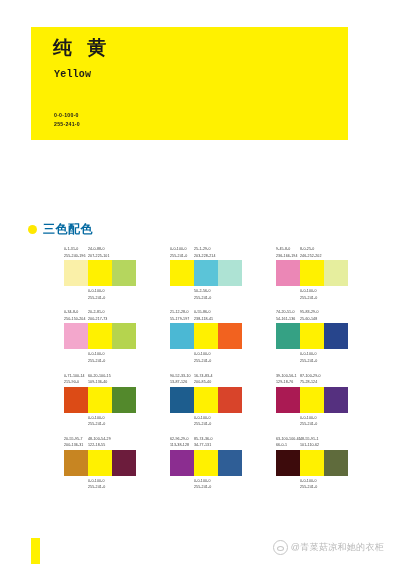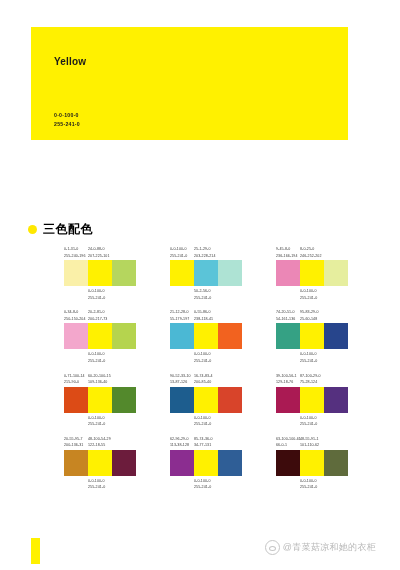--- a/index.html
+++ b/index.html
@@ -31,25 +31,26 @@
     top: 11px;
     font-size: 19px;
     font-weight: bold;
     letter-spacing: 5px;
     line-height: 1;
     color: #1b1b1b;
   }
   .banner-sub {
     position: absolute;
     left: 23px;
-    top: 29px;
+    top: 42px;
     font-size: 10px;
     font-weight: bold;
     letter-spacing: 0.2px;
     color: #1b1b1b;
+    font-family: Liberation Mono, monospace;
   }
   .banner-codes {
     position: absolute;
     left: 23px;
     top: 84px;
     font-size: 5.2px;
     font-weight: bold;
     line-height: 1.75;
     letter-spacing: 0.25px;
     color: #1b1b1b;
@@ -68,21 +69,21 @@
     width: 9px;
     height: 9px;
     border-radius: 50%;
     background: #ffe800;
     display: inline-block;
   }
   .section-title {
     font-size: 12px;
     font-weight: bold;
     letter-spacing: 0.5px;
-    color: #000000;
+    color: #0369a1;
   }
 
   
   .grid {
     position: absolute;
     left: 64px;
     top: 246px;
     width: 320px;
   }
   .row {
@@ -134,21 +135,21 @@
   .footer-bar {
     position: absolute;
     left: 31px;
     top: 538px;
     width: 9px;
     height: 26px;
     background: #fff100;
   }
   .watermark {
     position: absolute;
-    right: 24px;
+    right: 16px;
     top: 540px;
     text-align: right;
     color: #b9b9b9;
     user-select: none;
   }
   .wm-line1 {
     font-size: 9px;
     letter-spacing: 0.3px;
     white-space: nowrap;
     display: flex;
@@ -178,20 +179,21 @@
     width: 5px;
     height: 3px;
     border: 1.1px solid #c6c6c6;
     border-radius: 50%;
   }
 </style>
 </head>
 <body>
 
 <div class="banner" style="background: rgb(255, 241, 0);">
+  <div class="banner-title">纯 黄</div>
   <div class="banner-sub">Yellow</div>
   <div class="banner-codes">
     <div>0-0-100-0</div>
     <div>255-241-0</div>
   </div>
 </div>
 
 <div class="section-head">
   <span class="bullet-dot" style="background: rgb(255, 232, 0);"></span>
   <span class="section-title">三色配色</span>

